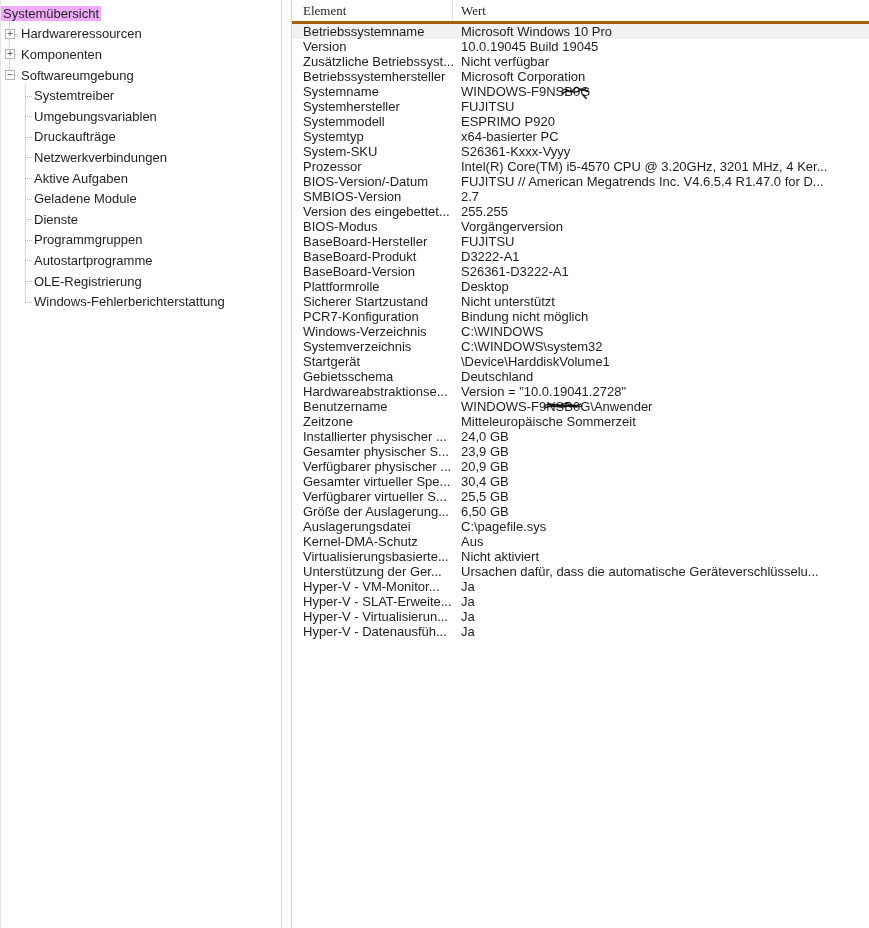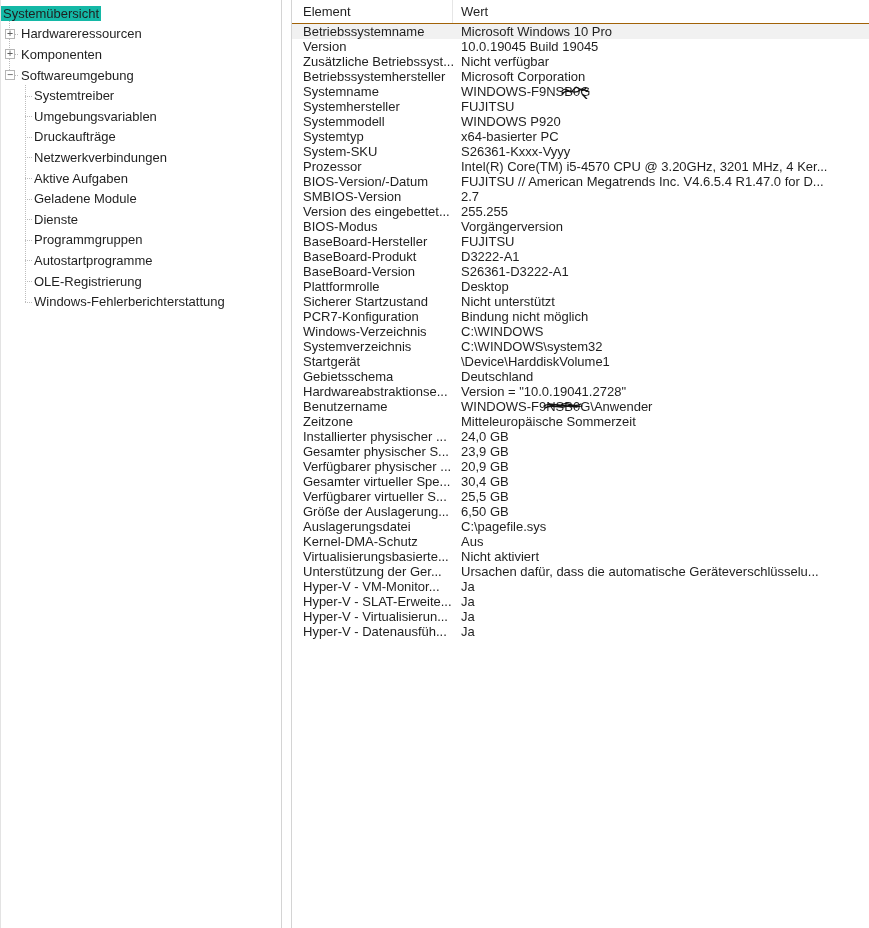--- a/index.html
+++ b/index.html
@@ -18,21 +18,21 @@
     border-left: 1px solid #e3e3e3;
     border-right: 1px solid #d4d4d4;
     background: #fff;
     padding-top: 3px;
     overflow: hidden;
   }
   .titem { position: relative; height: 20.6px; display: flex; align-items: center; white-space: nowrap; }
   .titem .tlabel { margin-left: 18px; padding: 0 2px; }
   .titem.root .tlabel { margin-left: 0; }
   .titem.child .tlabel { margin-left: 31px; }
-  .tlabel.sel { background: #14b8a6; }
+  .tlabel.sel { background: #f0abfc; }
   .expander {
     position: absolute; left: 4px; top: 50%; margin-top: -5px;
     width: 10px; height: 10px;
     border: 1px solid #b6b6b6; background: #fff;
     font-size: 10px; line-height: 8px; text-align: center;
     color: #5f5f5f; font-family: "DejaVu Sans Mono", monospace;
   }
   .titem.top::before {
     content: ""; position: absolute; left: 13px; top: 50%; width: 4px;
     border-top: 1px dotted #bdbdbd;
@@ -47,21 +47,21 @@
 
   
   .splitter { position: absolute; left: 282px; top: 0; bottom: 0; width: 9px; background: #fff; cursor: ew-resize; }
 
   
   .table-pane {
     position: absolute; left: 291px; top: 0; bottom: 0; right: 0;
     border-left: 1px solid #d4d4d4;
     background: #fff; overflow: hidden;
   }
-  .thead { display: flex; height: 24px; border-bottom: 1px solid #a16207; }
+  .thead { display: flex; height: 24px; border-bottom: 3px solid #a16207; font-family: Liberation Serif, serif; }
   .th { display: flex; align-items: center; white-space: nowrap; }
   .th.element { width: 161px; min-width: 161px; padding-left: 11px; border-right: 1px solid #e6e6e6; }
   .th.wert { flex: 1; padding-left: 8px; }
   .trow { display: flex; height: 15px; align-items: center; }
   .trow.selected { background: #f1f1f1; }
   .tcell { white-space: nowrap; overflow: hidden; }
   .tcell.label { width: 161px; min-width: 161px; padding-left: 11px; }
   .tcell.value { flex: 1; padding-left: 8px; }
 
   
@@ -170,21 +170,21 @@
     <div class="tcell value">WINDOWS-F9NS<span class="scr">B0G<svg width="28" height="22" viewBox="0 0 28 22">
                 <path d="M1,9 C5,3 9,14 13,7 C17,1 20,13 25,6 M1,12 C7,5 13,14 19,8 C22,5 25,11 27,8 M22,13 C26,17 31,22 27,24 C24,25 31,20 36,21"></path>
               </svg></span></div>
   </div>
         <div class="trow">
     <div class="tcell label">Systemhersteller</div>
     <div class="tcell value">FUJITSU</div>
   </div>
         <div class="trow">
     <div class="tcell label">Systemmodell</div>
-    <div class="tcell value">WINDOWS P920</div>
+    <div class="tcell value">ESPRIMO P920</div>
   </div>
         <div class="trow">
     <div class="tcell label">Systemtyp</div>
     <div class="tcell value">x64-basierter PC</div>
   </div>
         <div class="trow">
     <div class="tcell label">System-SKU</div>
     <div class="tcell value">S26361-Kxxx-Vyyy</div>
   </div>
         <div class="trow">

